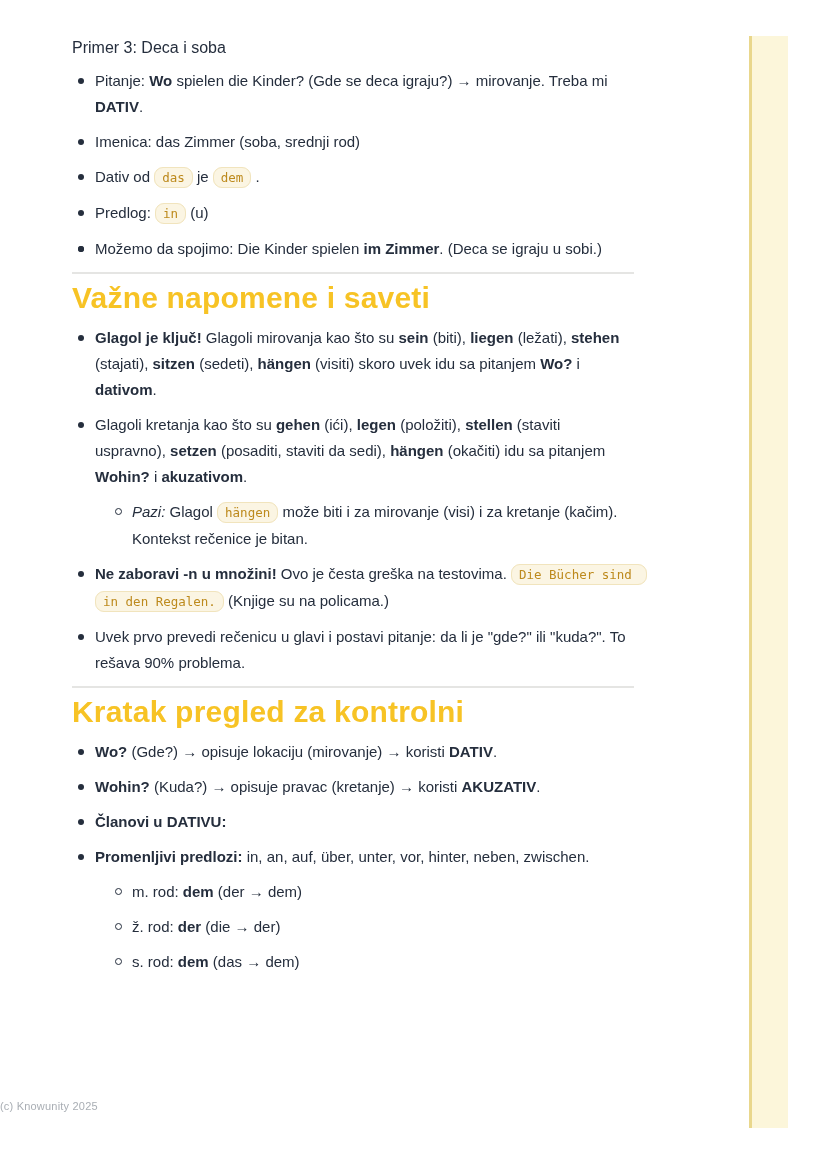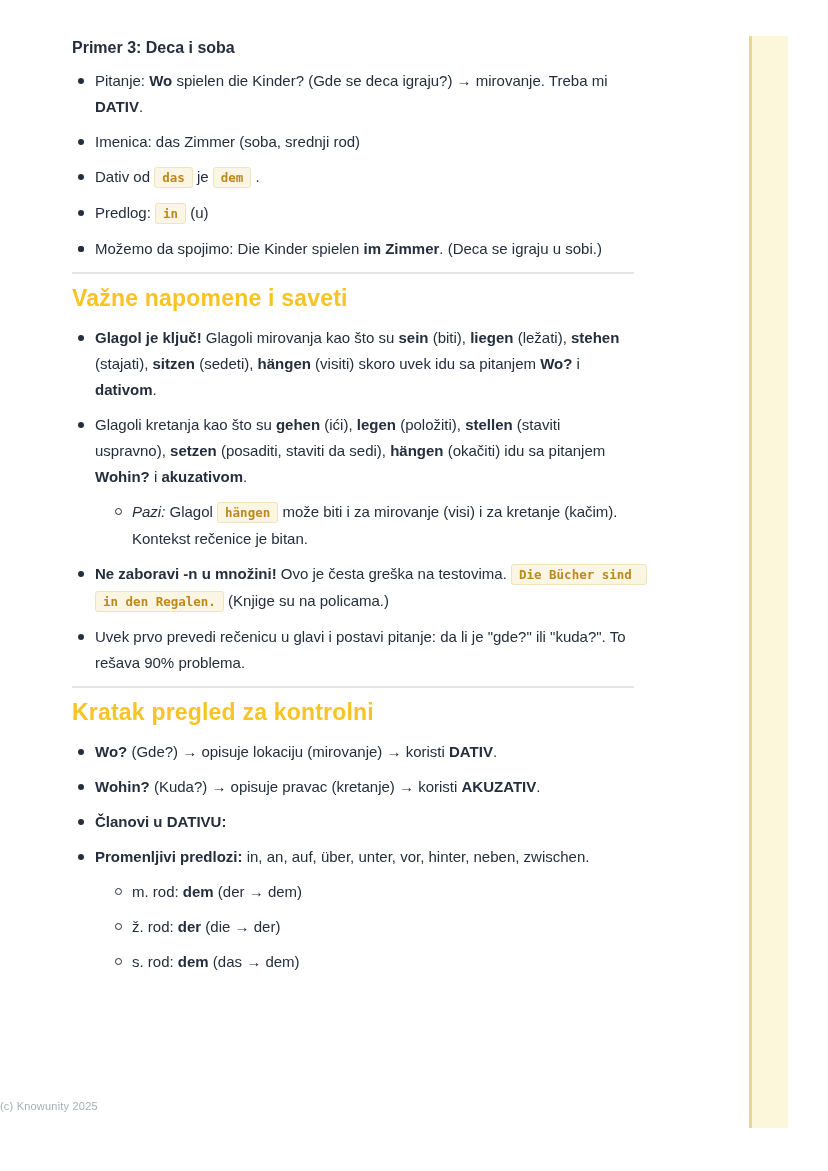--- a/index.html
+++ b/index.html
@@ -13,24 +13,24 @@
   .canvas{position:absolute;inset:0;background:#ffffff;}
   .accent-band{
     position:absolute;left:749px;top:36px;width:36px;height:1092px;
     background:var(--band-fill,#fcf6da);
     border-left:3px solid var(--band-edge,#e9d78c);
   }
   .content{
     position:absolute;left:72px;top:38px;width:562px;
   }
   .subtitle{
-    font-size:16px;line-height:20px;font-weight:700;margin:0 0 10px 0;
+    font-size:16px;line-height:20px;font-weight:400;margin:0 0 10px 0;
   }
   .section-heading{
-    font-size:23px;line-height:28px;font-weight:700;
+    font-size:30px;line-height:28px;font-weight:700;
     color:var(--accent,#f7c325);
     margin:0 0 13px 0;letter-spacing:.2px;
   }
   .divider{
     border:none;border-top:2px solid #e5e5e3;margin:10px 0 10px 0;height:0;
   }
   ul.doc-list{list-style:none;margin:0 0 4px 0;padding:0;}
   ul.doc-list li{
     position:relative;padding-left:23px;margin:0 0 9px 0;
     font-size:15px;line-height:26px;
@@ -40,25 +40,24 @@
   .marker.m1{background:var(--text,#252e3d);}
   .marker.m2{border:1.4px solid var(--text,#252e3d);background:transparent;width:5px;height:5px;top:9px;}
   strong{font-weight:700;}
   em{font-style:italic;}
   code.chip{
     font-family:"DejaVu Sans Mono","Liberation Mono",monospace;
     font-size:12.5px;
     color:var(--code,#bd8a1d);
     background:var(--chip-bg,#fbf5e3);
     border:1px solid var(--chip-border,#f1e4bd);
-    border-radius:3px;
+    border-radius:9px;
     padding:2px 7px;
     white-space:pre-wrap;
     box-decoration-break:clone;
-    font-weight:bold;
     -webkit-box-decoration-break:clone;
   }
   .footer{
     position:absolute;left:0;top:1100px;width:790px;text-align:left;
     font-size:11px;color:#a9aeb4;letter-spacing:.2px;
   }
 </style>
 </head>
 <body style="--text: #252e3d; --accent: #f7c325; --code: #bd8a1d; --chip-bg: #fbf5e3; --chip-border: #f1e4bd; --band-fill: #fcf6da; --band-edge: #e9d78c;">
 

